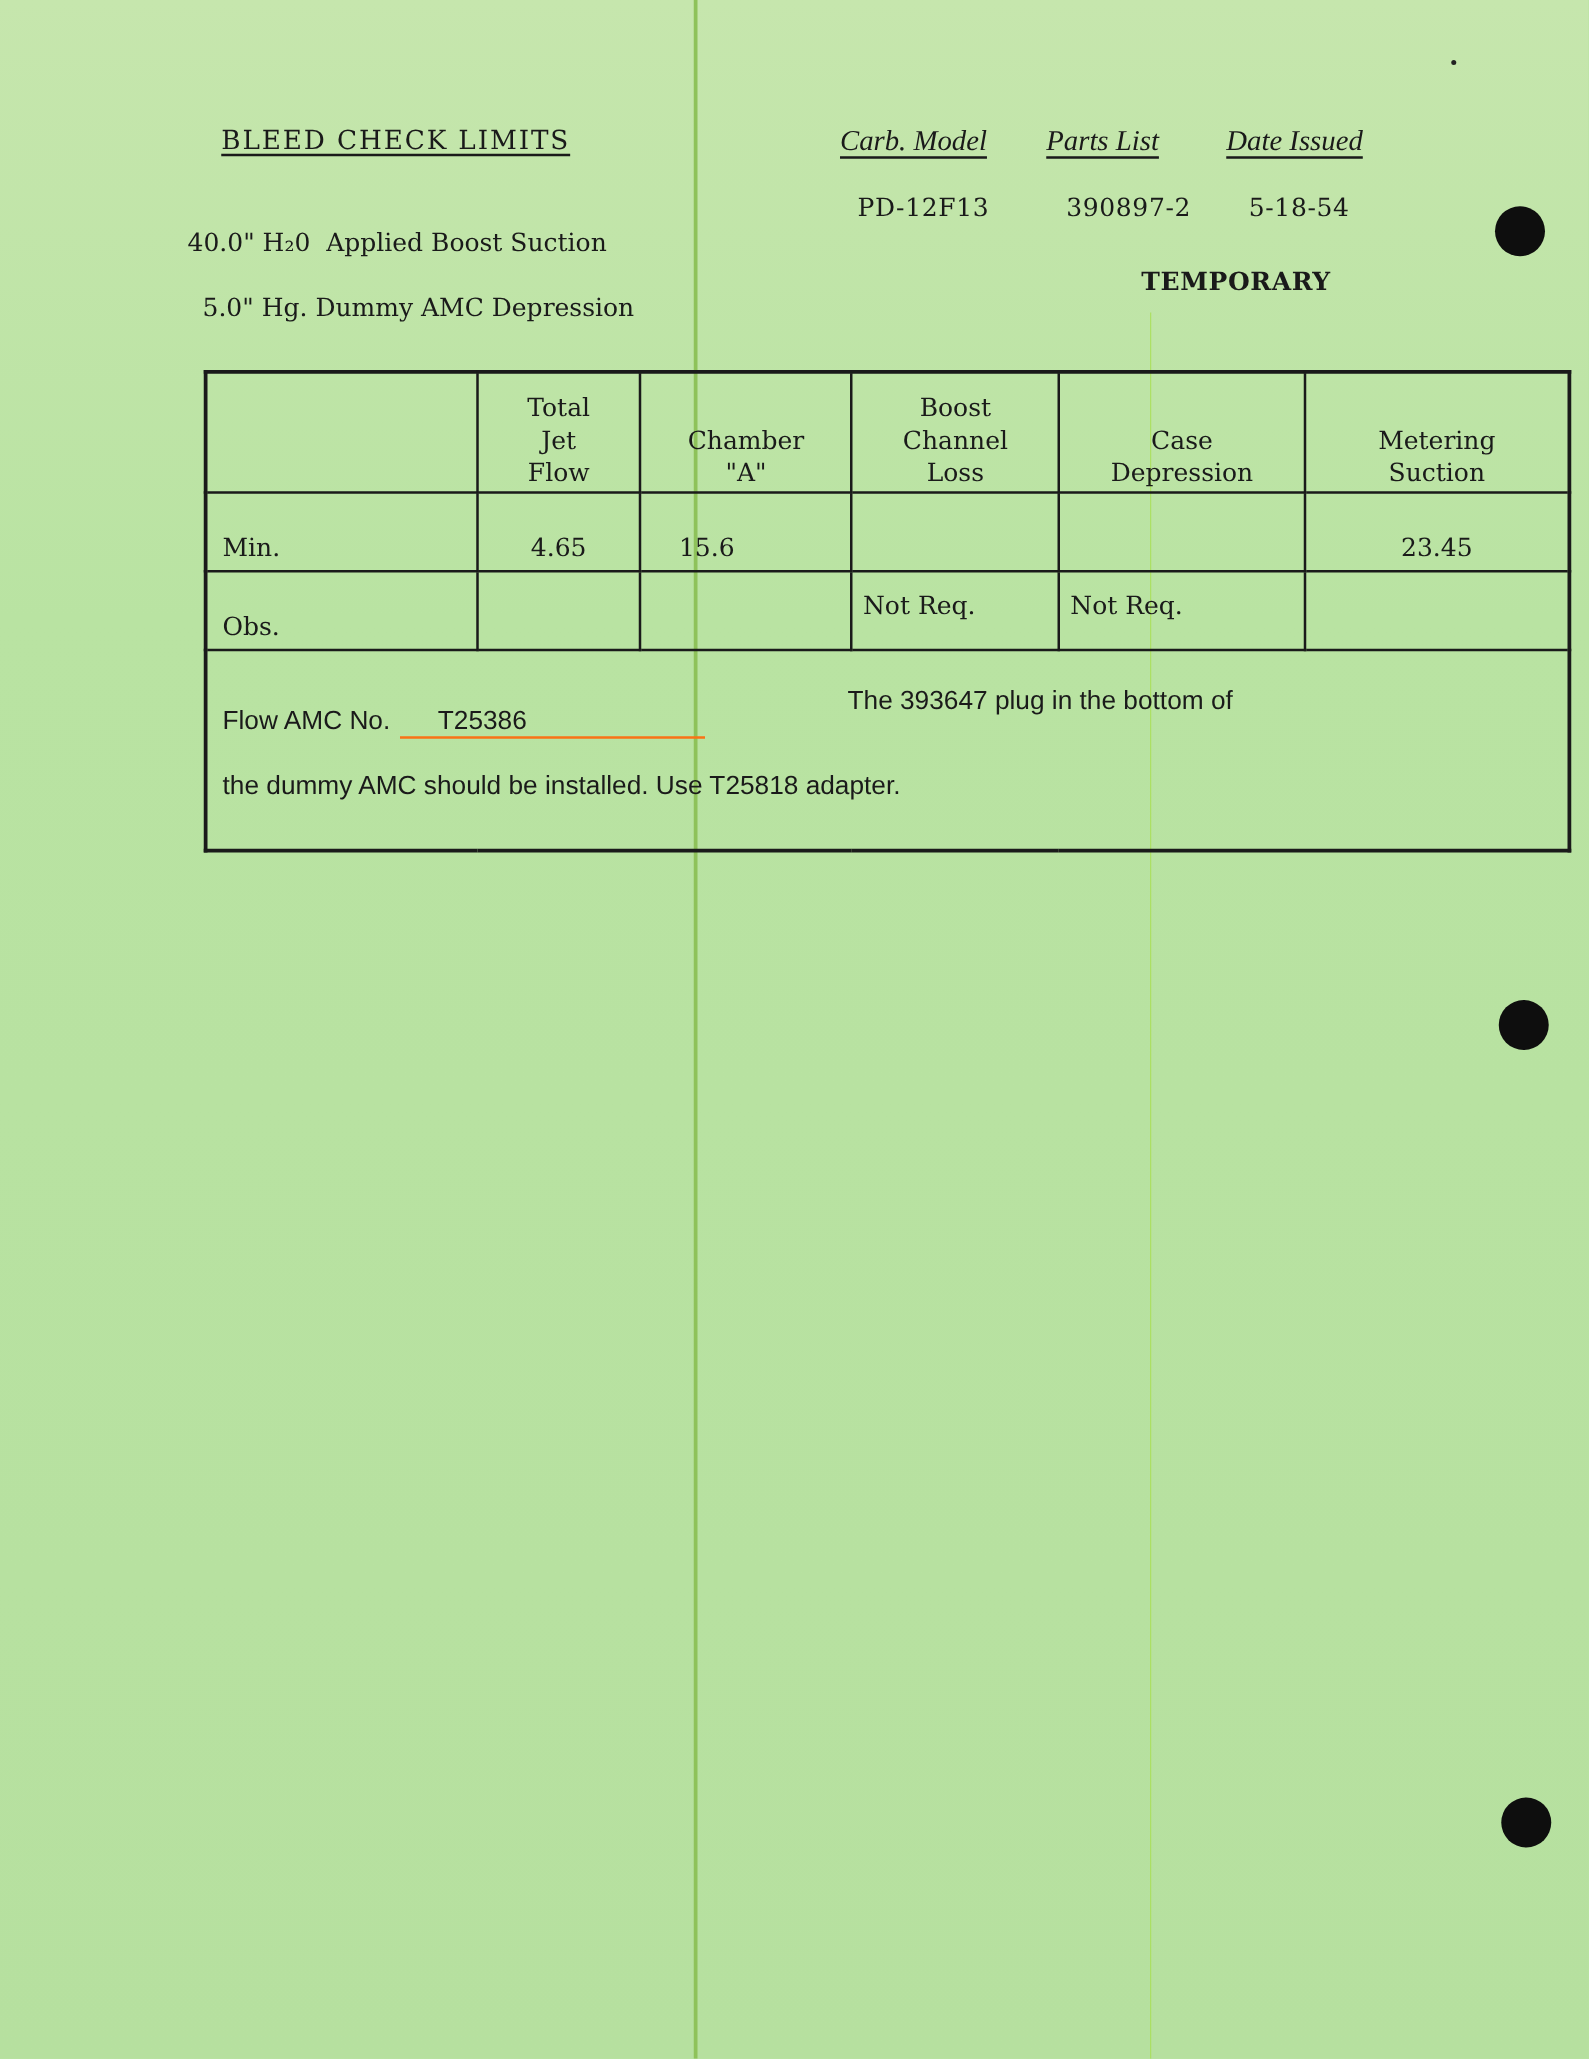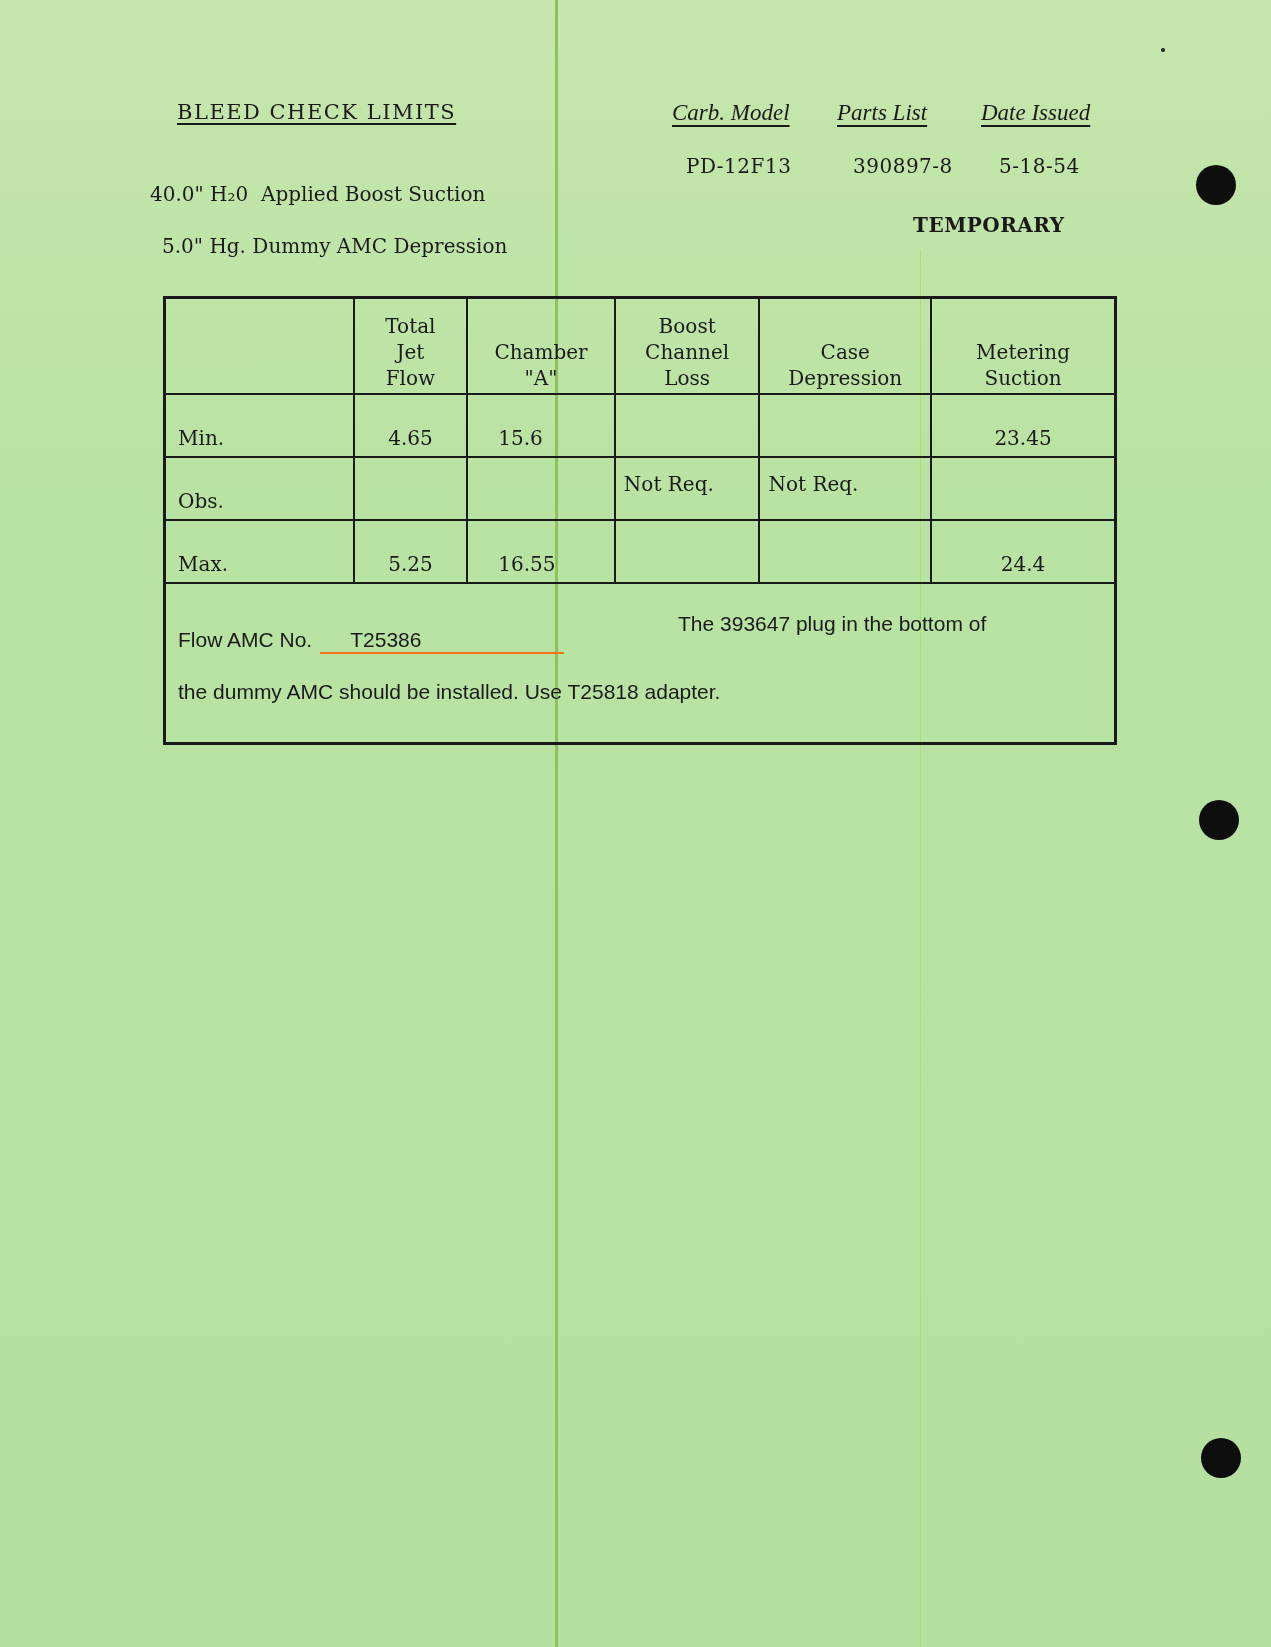--- a/index.html
+++ b/index.html
@@ -32,21 +32,21 @@
   }
   .val { font-size: 20px; letter-spacing: .5px; }
   .cond { font-size: 20px; }
   .hole {
     position: absolute; width: 40px; height: 40px; border-radius: 50%;
     background: #0e0e0e;
   }
   .speck { position: absolute; width: 4px; height: 4px; border-radius: 50%; background: #222; }
 
   table.limits {
-    position: absolute; left: 163px; top: 296px; width: 954px;
+    position: absolute; left: 163px; top: 296px; width: 1094px;
     border-collapse: collapse; border: 3px solid #1a1a1a;
     font-size: 20px;
   }
   table.limits td, table.limits th {
     border: 2px solid #1a1a1a; font-weight: normal; padding: 0;
   }
   table.limits th { height: 92px; text-align: center; line-height: 26px; vertical-align: bottom; padding-bottom: 2px; }
   table.limits td { height: 51px; vertical-align: bottom; padding-bottom: 6px; }
   .rowlabel { text-align: left; padding-left: 12px !important; }
   .num { text-align: center; }
@@ -83,21 +83,21 @@
   <span>5.0"</span>
   <span>Hg.</span>
   <span>Dummy AMC Depression</span>
 </div>
 
 <div class="abs hdr" style="left:672px; top:100px;">Carb. Model</div>
 <div class="abs hdr" style="left:837px; top:100px;">Parts List</div>
 <div class="abs hdr" style="left:981px; top:100px;">Date Issued</div>
 
 <div class="abs val" style="left:686px; top:154px;">PD-12F13</div>
-<div class="abs val" style="left:853px; top:154px;">390897-8</div>
+<div class="abs val" style="left:853px; top:154px;">390897-2</div>
 <div class="abs val" style="left:999px; top:154px;">5-18-54</div>
 <div class="abs val" style="left:913px; top:213px; font-weight:bold;">TEMPORARY</div>
 
 <table class="limits">
   <colgroup>
     <col style="width:190px">
       <col style="width:114px">
       <col style="width:148px">
     <col style="width:145px">
       <col style="width:172px">
@@ -122,28 +122,20 @@
   </tr>
   <tr>
     <td class="rowlabel">Obs.</td>
     <td class="num"></td>
     <td class="num-l"></td>
     <td class="nr">Not Req.</td>
     <td class="nr">Not Req.</td>
     <td class="num"></td>
   </tr>
   <tr>
-    <td class="rowlabel">Max.</td>
-    <td class="num">5.25</td>
-    <td class="num-l">16.55</td>
-    <td class="nr"></td>
-    <td class="nr"></td>
-    <td class="num">24.4</td>
-  </tr>
-  <tr>
     <td colspan="6" class="notes">
       <div class="l1">
         <span>Flow AMC No.</span><span class="amc-no">T25386</span>
       </div>
       <div class="r1">The 393647 plug in the bottom of</div>
       <div class="l2">the dummy AMC should be installed.  Use T25818 adapter.</div>
     </td>
   </tr>
 </tbody>
   </table>

